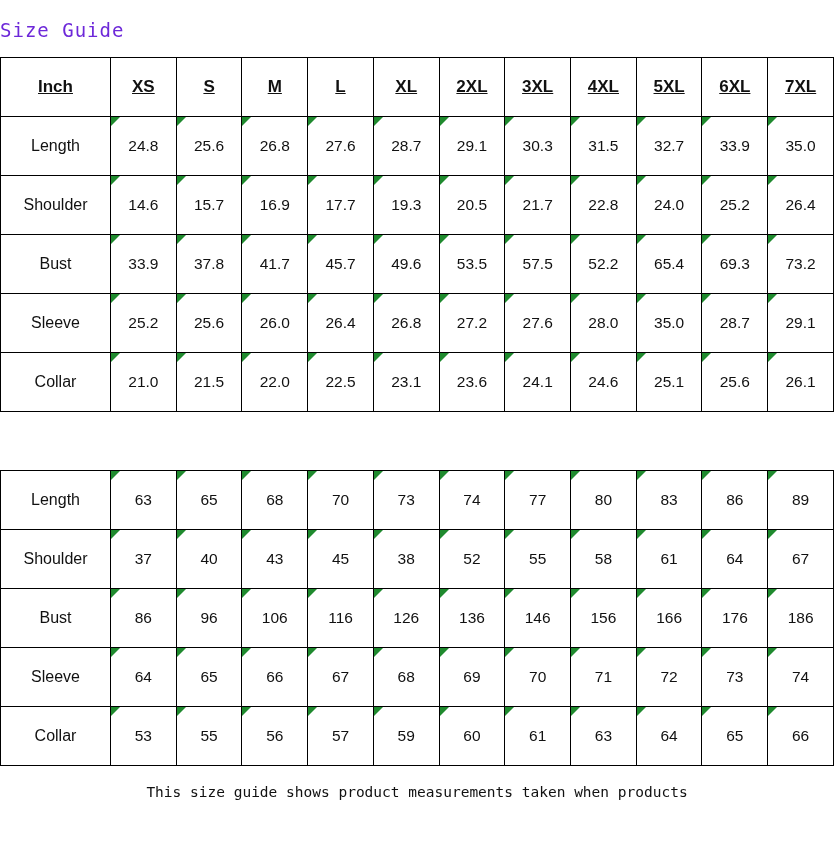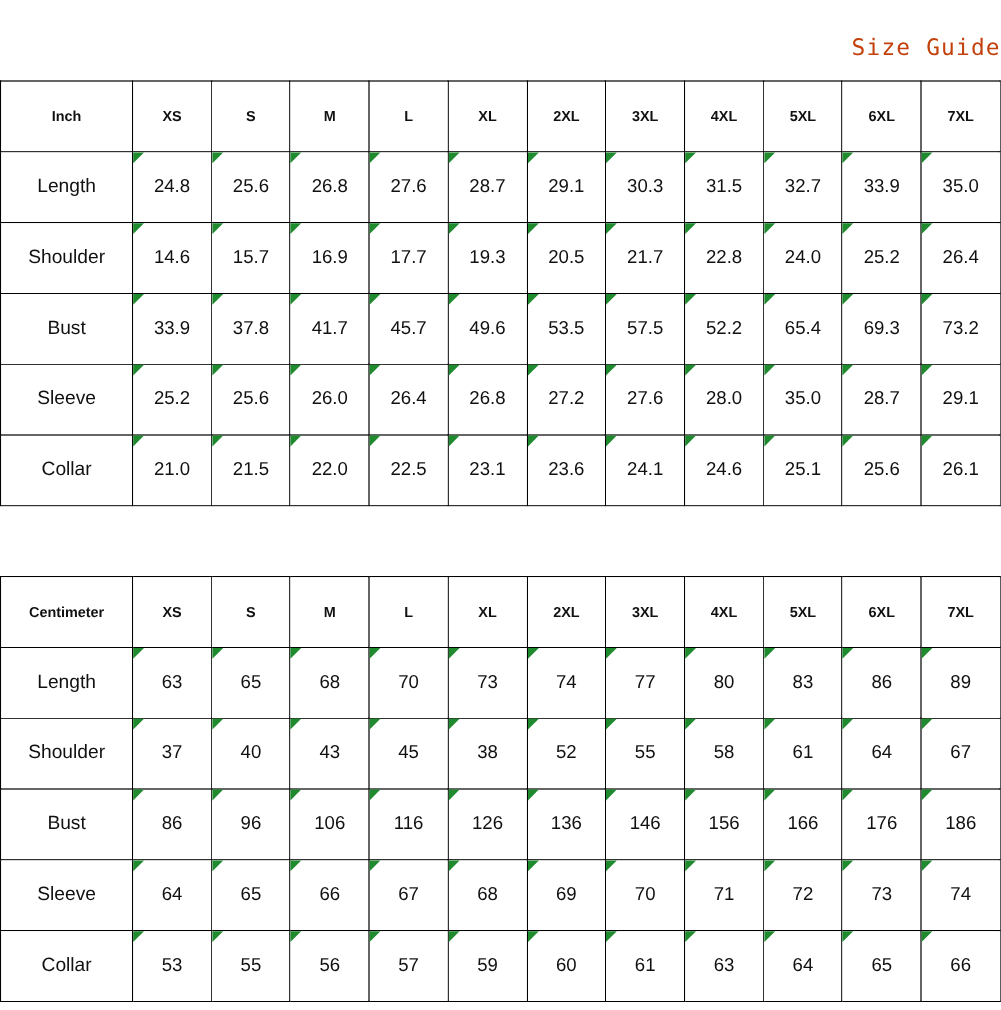--- a/index.html
+++ b/index.html
@@ -15,28 +15,27 @@
     overflow: hidden;
   }
   .page {
     position: relative;
     width: 834px;
     height: 842px;
     box-sizing: border-box;
     padding: 0;
   }
   .title {
-    text-align: right;
+    text-align: left;
     font-family: "DejaVu Sans Mono", monospace;
     font-size: 19px;
     letter-spacing: 1px;
-    color: #c2410c;
+    color: #6d28d9;
     padding-top: 19px;
     padding-bottom: 16px;
-    margin-top: 10px;
   }
   table.size-table {
     border-collapse: collapse;
     width: 834px;
     table-layout: fixed;
   }
   table.size-table td {
     border: 1px solid #000000;
     height: 56px;
     text-align: center;
@@ -45,21 +44,22 @@
     color: #111111;
     position: relative;
     background: #ffffff;
   }
   table.size-table td.rowhead {
     font-weight: normal;
     font-size: 16px;
   }
   table.size-table tr.header-row td {
     font-weight: bold;
-    font-size: 12px;
+    font-size: 17px;
+    text-decoration: underline;
   }
   
   td.marked::before {
     content: "";
     position: absolute;
     top: 0;
     left: 0;
     width: 0;
     height: 0;
     border-top: 9px solid #1f8a2e;
@@ -180,34 +180,20 @@
       </tbody>
   </table>
 
   <div class="spacer"></div>
 
   <table class="size-table">
     <colgroup>
         <col class="firstcol">
       </colgroup>
     <tbody>
-        <tr class="header-row">
-          <td class="rowhead">Centimeter</td>
-          <td>XS</td>
-          <td>S</td>
-          <td>M</td>
-          <td>L</td>
-          <td>XL</td>
-          <td>2XL</td>
-          <td>3XL</td>
-          <td>4XL</td>
-          <td>5XL</td>
-          <td>6XL</td>
-          <td>7XL</td>
-        </tr>
         <tr>
           <td class="rowhead">Length</td>
           <td class="marked">63</td>
           <td class="marked">65</td>
           <td class="marked">68</td>
           <td class="marked">70</td>
           <td class="marked">73</td>
           <td class="marked">74</td>
           <td class="marked">77</td>
           <td class="marked">80</td>

